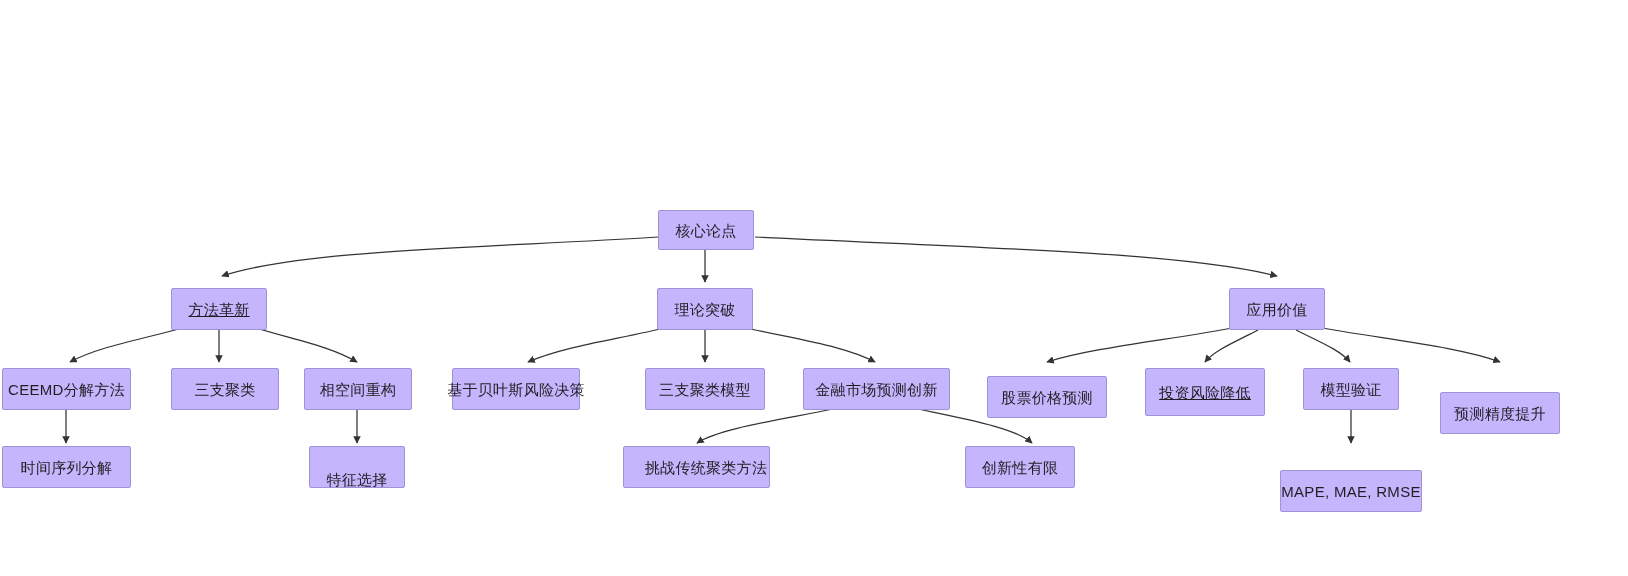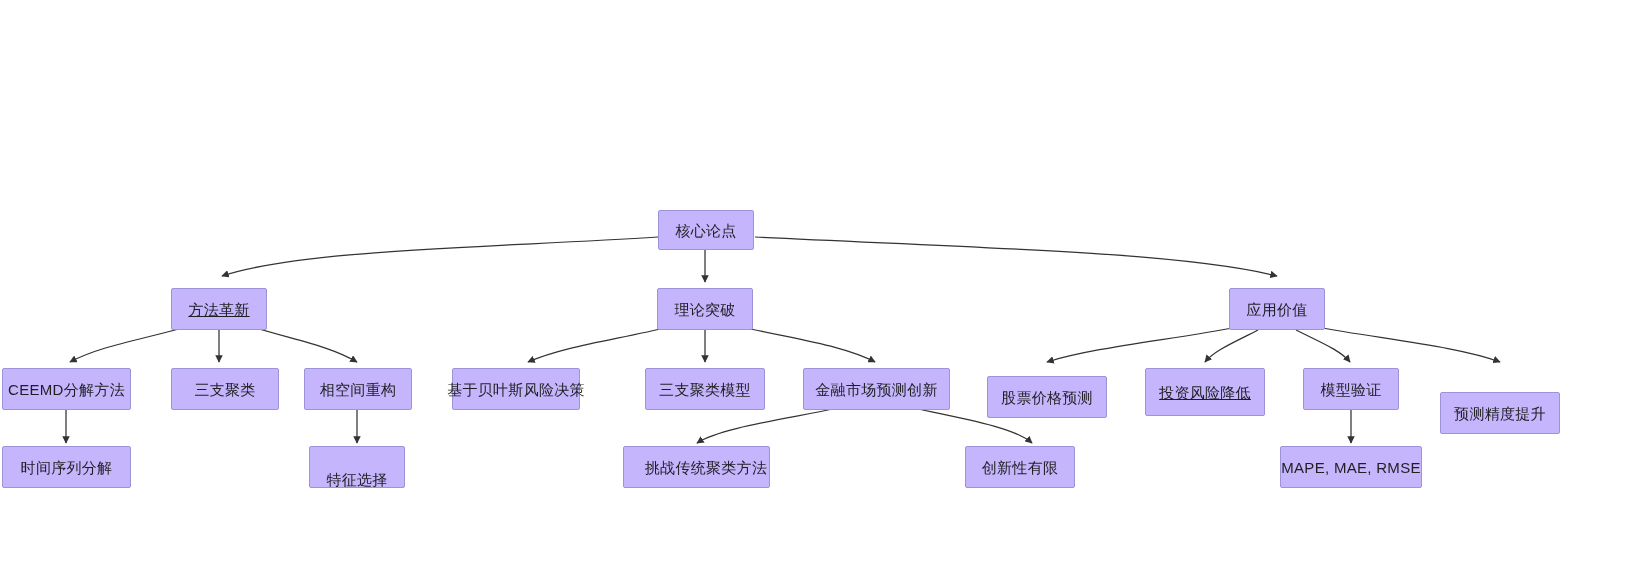--- a/index.html
+++ b/index.html
@@ -112,17 +112,17 @@
   </div>
   <div class="node" style="left:309px;top:446px;width:96px;height:42px;align-items:flex-end;">
     <span class="lbl">特征选择</span>
   </div>
   <div class="node" style="left:623px;top:446px;width:147px;height:42px;padding-left:19px;">
     <span class="lbl">挑战传统聚类方法</span>
   </div>
   <div class="node" style="left:965px;top:446px;width:110px;height:42px;">
     <span class="lbl">创新性有限</span>
   </div>
-  <div class="node" style="left:1280px;top:446px;width:142px;height:42px;">
+  <div class="node" style="left:1280px;top:470px;width:142px;height:42px;">
     <span class="lbl">MAPE, MAE, RMSE</span>
   </div>
 
 </div>
 
 </body></html>

